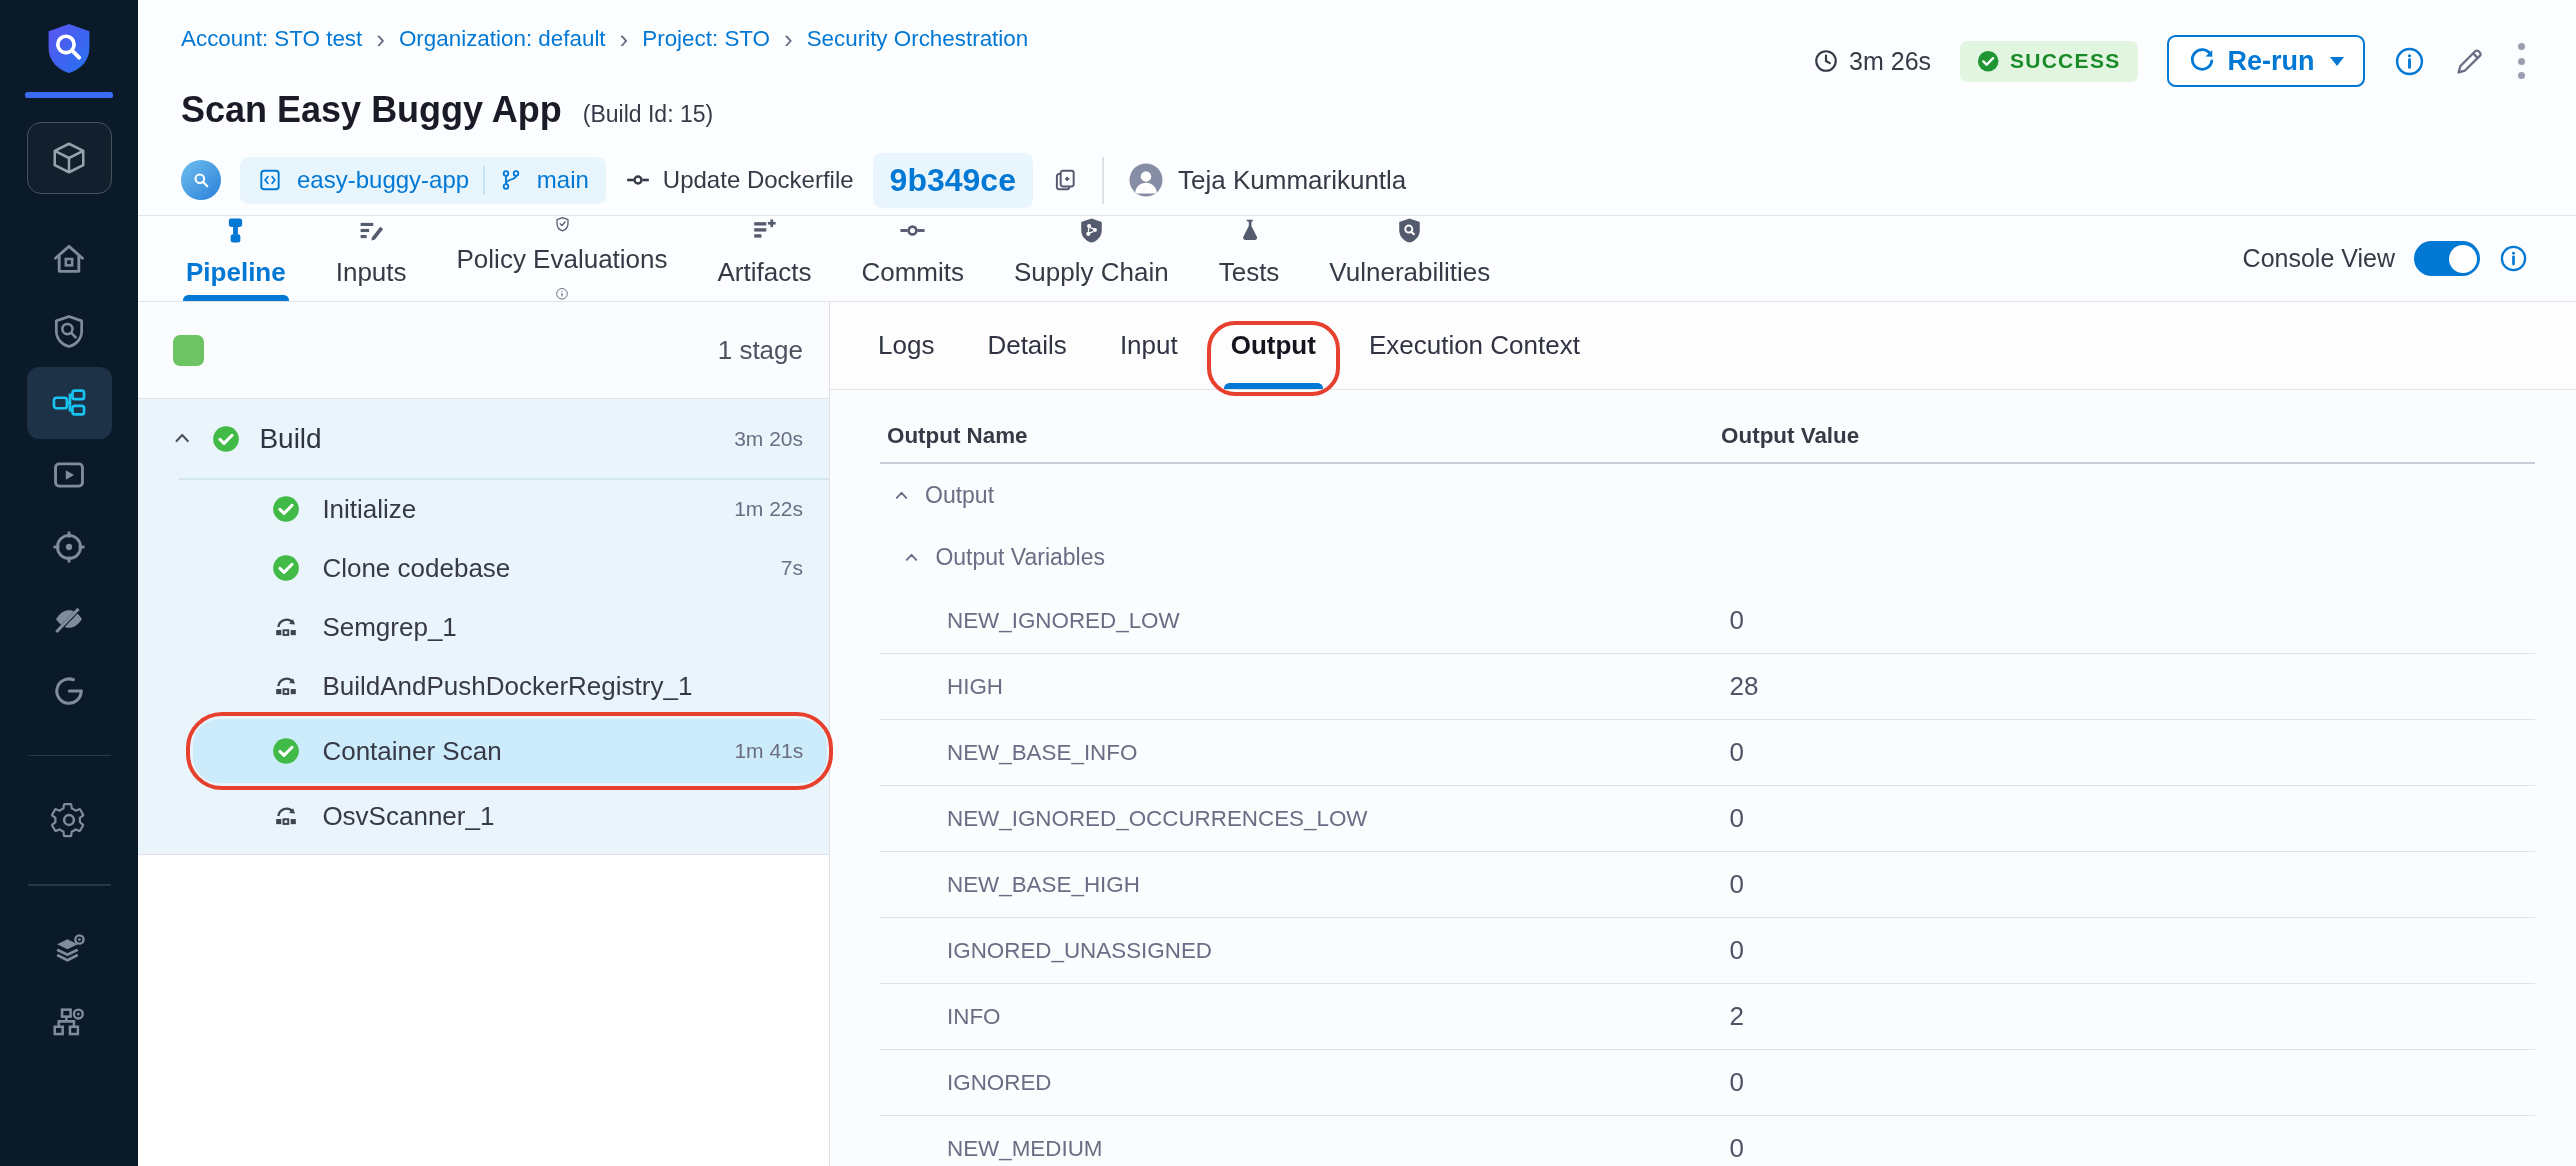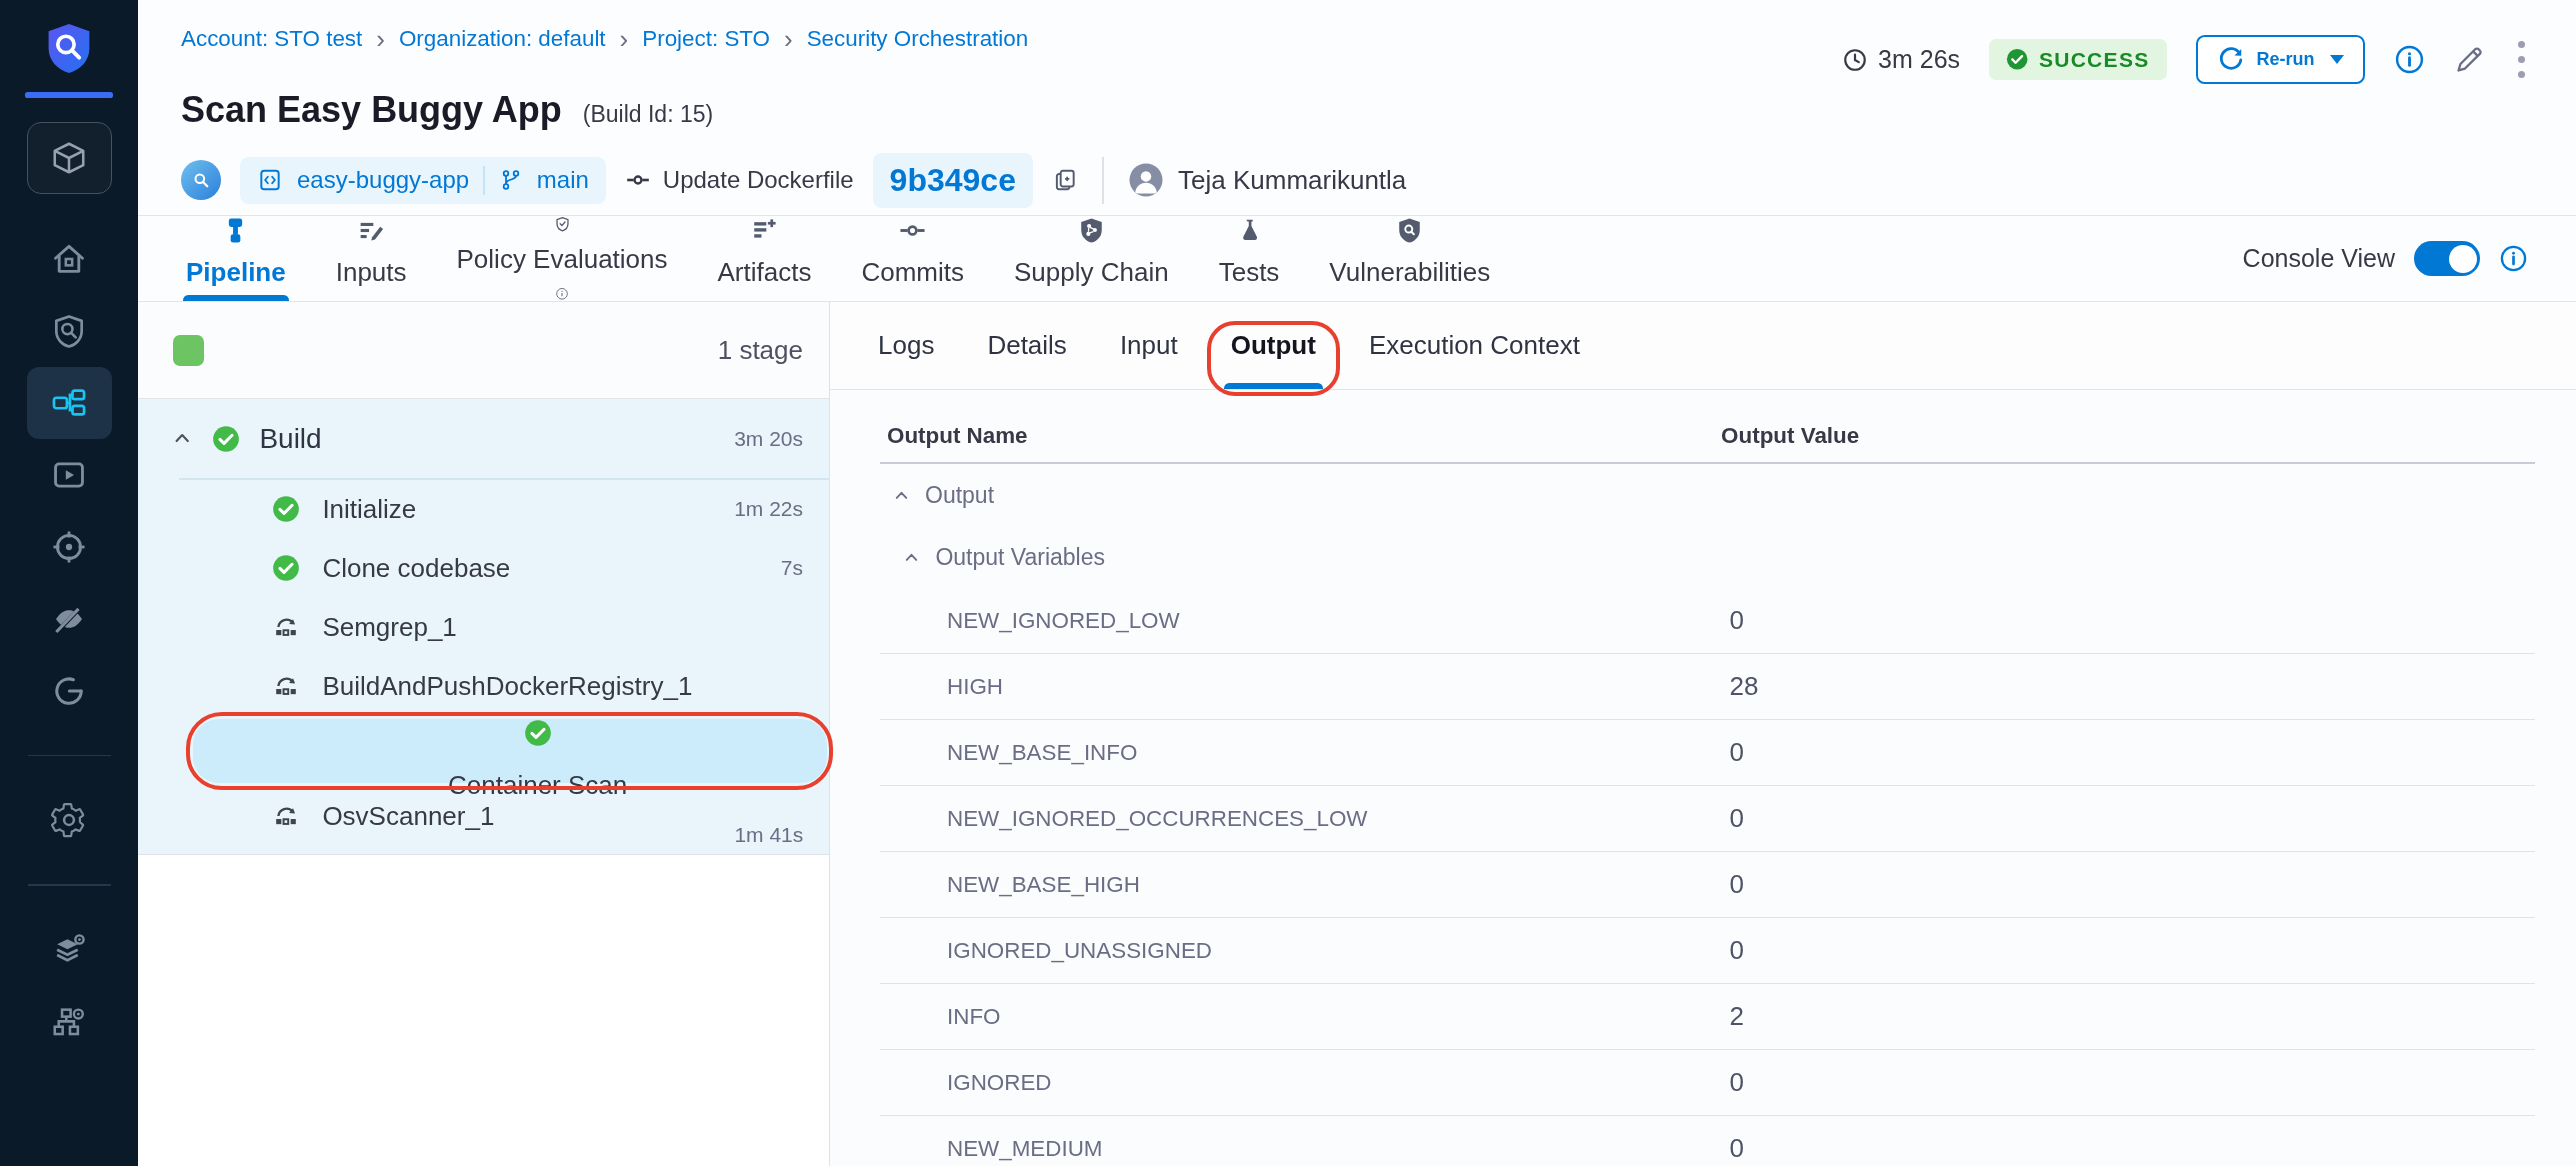--- a/index.html
+++ b/index.html
@@ -33,21 +33,21 @@
   .repo-pill { background:#e8f5fc; border-radius:8.6px; padding:8.6px 17px; display:flex; align-items:center; gap:14px; color:#0278d5; font-size:24px; }
   .pill-sep { width:1.7px; height:29px; background:#c4e3f5; }
   .commit-msg { display:flex; align-items:center; gap:12px; color:#383946; }
   .sha-pill { background:#e8f5fc; border-radius:8.6px; padding:8.6px 17px; color:#0278d5; font-weight:bold; font-size:32px; }
   .vsep { width:1.7px; height:47px; background:#dfe1e9; margin:0 5.2px; }
   .author { display:flex; align-items:center; gap:14px; color:#383946; font-size:26px; }
   .header-actions { position:absolute; top:35px; right:48px; display:flex; align-items:center; gap:29px; }
   .duration { display:flex; align-items:center; gap:10.4px; font-size:25px; color:#383946; }
   .status-badge { background:#e1f5e0; border-radius:7px; padding:8.6px 17px; display:flex; align-items:center; gap:10.4px;
     color:#188a26; font-weight:bold; font-size:21px; letter-spacing:1.3px; }
-  .rerun-btn { border:2.6px solid #0278d5; border-radius:8.6px; background:#fff; color:#0278d5; font-weight:bold; font-size:18px;
+  .rerun-btn { border:2.6px solid #0278d5; border-radius:8.6px; background:#fff; color:#0278d5; font-weight:bold; font-size:27px;
     display:flex; align-items:center; gap:12px; padding:8.6px 19px; cursor:pointer; }
   .caret-down { width:0; height:0; border-left:7.8px solid transparent; border-right:7.8px solid transparent; border-top:9.5px solid #0278d5; margin-left:3.5px; }
   .kebab { display:flex; flex-direction:column; gap:7.8px; padding:3.5px; }
   .kebab i { width:7px; height:7px; border-radius:50%; background:#9b9eb0; }
 
   
   .tab-bar { height:86px; flex-shrink:0; display:flex; align-items:stretch; padding-left:48px; gap:50px; border-bottom:1.7px solid #e2e4ea; background:#fcfdfe; }
   .tab { display:flex; align-items:center; gap:12px; font-size:26px; color:#383946; position:relative; cursor:pointer;flex-direction:column; }
   .tab .ticon { width:29px; height:29px; color:#555b6e; }
   .tab.active { color:#0278d5; font-weight:bold; }
@@ -64,21 +64,21 @@
   .stage-panel-header { height:97px; flex-shrink:0; display:flex; align-items:center; padding:0 26px 0 35px; border-bottom:1.7px solid #e2e4ea; background:#fbfcfd; }
   .stage-chip { width:31px; height:31px; border-radius:7px; background:#6cc462; cursor:pointer; }
   .stage-count { margin-left:auto; font-size:26px; color:#4f5162; }
   .stage-tree { background:#e9f5fb; border-bottom:1.7px solid #dfe1e9; padding-bottom:8.6px; }
   .group-row { height:79px; display:flex; align-items:center; gap:19px; padding:0 26px 0 33px; cursor:pointer; }
   .group-label { font-size:28px; color:#2f3342; }
   .row-duration { margin-left:auto; font-size:21px; color:#6b6d85; }
   .group-divider { height:1.7px; background:#d3e5ee; margin-left:41px; }
   .step-row { height:59px; display:flex; align-items:center; gap:22.4px; padding:0 26px 0 134px; cursor:pointer; position:relative; }
   .step-label { font-size:26px; color:#383946; }
-  .step-row.selected { background:#cdecfb; border-radius:26px; margin:3.5px 1.7px 3.5px 55px; padding:0 24px 0 79px; height:64px;flex-direction:column; }
+  .step-row.selected { background:#cdecfb; border-radius:26px; margin:3.5px 1.7px 3.5px 55px; padding:0 24px 0 79px; height:64px; }
   .red-box { position:absolute; left:-7px; right:-6px; top:-7px; bottom:-7px; border:4.3px solid #e8402e; border-radius:36px; pointer-events:none; z-index:3; }
   .stage-rest { flex:1; background:#fff; }
   .sicon { width:28px; height:28px; flex-shrink:0; }
   .chev { width:22.4px; height:22.4px; flex-shrink:0; }
 
   .detail-panel { flex:1; min-width:0; display:flex; flex-direction:column; background:#fbfcfd; }
   .detail-tabs { height:88px; flex-shrink:0; display:flex; align-items:stretch; gap:53px; padding-left:48px; border-bottom:1.7px solid #e2e4ea; background:#fdfdfe; }
   .dtab { display:flex; align-items:center; font-size:26px; color:#2f3342; position:relative; cursor:pointer; }
   .dtab.active { font-weight:bold; color:#14151f; }
   .dtab.active::after { content:""; position:absolute; left:-7px; right:-7px; bottom:0; height:6px; background:#0278d5; border-radius:5.2px 5.2px 0 0; }

